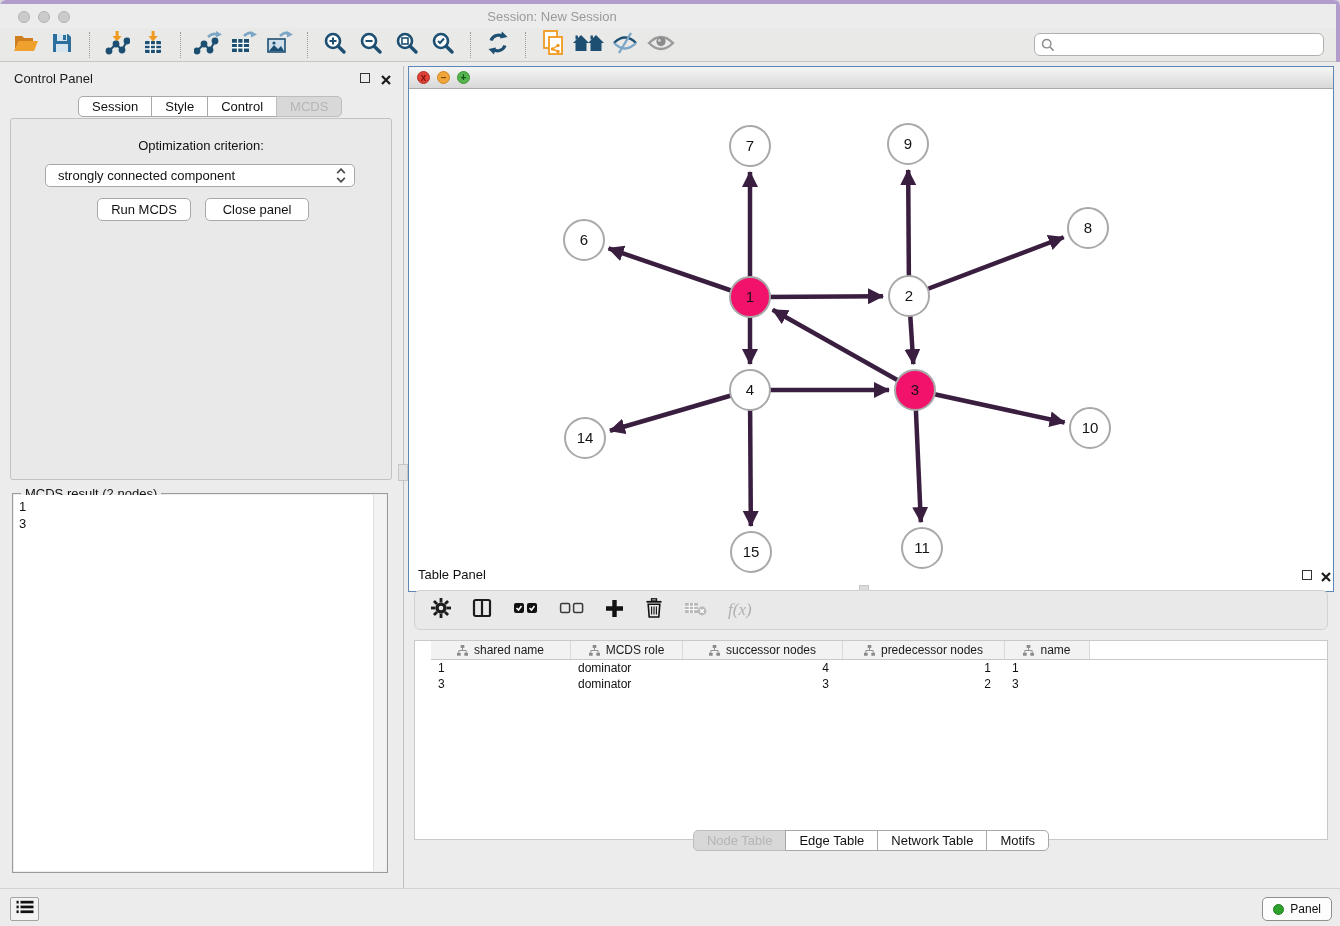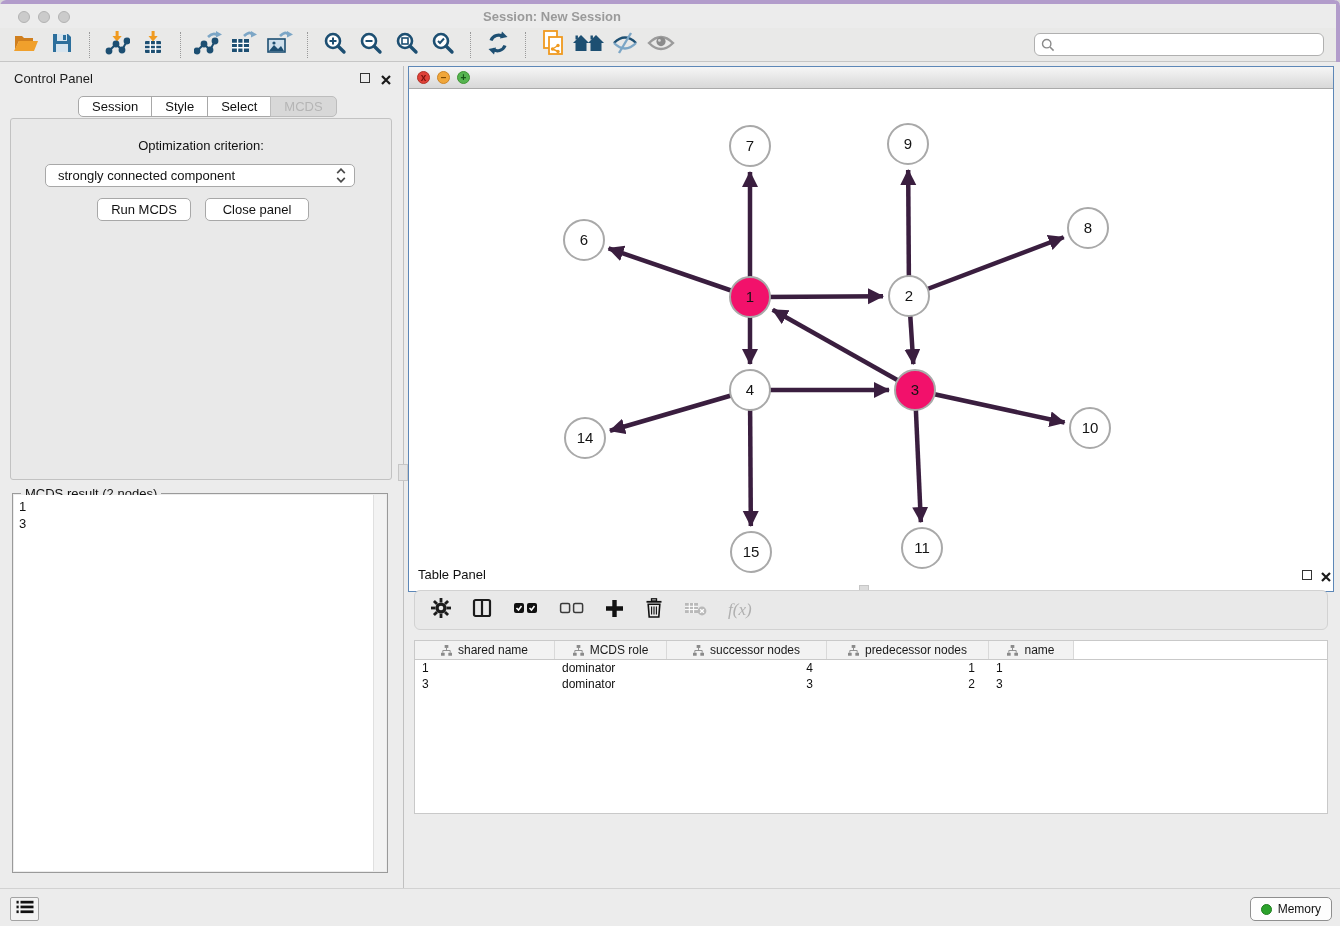--- a/index.html
+++ b/index.html
@@ -6,21 +6,21 @@
   html,body { background:#d8d8d8; }
   .screen {
     position:relative; width:1340px; height:926px; overflow:hidden;
     background:#ececec; font-family:"Liberation Sans",sans-serif; color:#111;
     border-radius:6px 6px 0 0;
   }
   .desktop-strip-top { position:absolute; left:0; top:0; width:1340px; height:4px; background:#b29ccb; border-radius:6px 6px 0 0; }
   .desktop-strip-right { position:absolute; right:0; top:0; width:4px; height:62px; background:#b29ccb; }
 
   
-  .titlebar { position:absolute; left:0; top:4px; width:1104px; height:24px; background:#ececec;font-weight:bold; }
+  .titlebar { position:absolute; left:0; top:4px; width:1104px; height:24px; background:#ececec; }
   .tlight { position:absolute; top:7px; width:12px; height:12px; border-radius:50%; background:#cbcbcb; border:1px solid #b3b3b3; }
   .main-title { position:absolute; left:0; right:0; top:5px; text-align:center; font-size:13px; color:#9a9a9a; }
 
   
   .toolbar { position:absolute; left:0; top:28px; width:1336px; height:34px; background:#e9e9e8;
     border-bottom:1px solid #c6c6c6; display:flex; align-items:center; padding-left:8px; }
   .tbtn { width:36px; height:30px; display:flex; align-items:center; justify-content:center; }
   .tsep { width:1px; height:26px; border-left:1px dotted #9a9a9a; margin:0 9px; }
   .search { position:absolute; right:12px; top:5px; width:290px; height:23px; background:#fff;
     border:1px solid #b0b0b0; border-radius:6px; display:flex; align-items:center; padding:0 6px; }
@@ -69,21 +69,21 @@
   .net-canvas { position:absolute; left:0; top:22px; width:924px; height:502px; background:#fff; }
   .hhandle { position:absolute; left:450px; bottom:0px; width:10px; height:6px; background:#dcdcdc; border:1px solid #c6c6c6; }
 
   
   .tpanel { position:absolute; left:408px; top:564px; width:926px; height:291px; }
   .tp-title { position:absolute; left:10px; top:3px; font-size:13px; }
   .tp-toolbar { position:absolute; left:6px; top:26px; width:914px; height:40px; background:#e9e9e9;
     border:1px solid #d2d2d2; border-radius:6px; display:flex; align-items:center; padding-left:16px; gap:21px; }
   .tp-tool { display:flex; align-items:center; justify-content:center; }
   .fx { font-family:"Liberation Serif",serif; font-style:italic; font-size:17px; color:#b0b0b0; }
-  .tbl { position:absolute; left:6px; top:76px; width:914px; height:174px; background:#fff; border:1px solid #c9c9c9; overflow:hidden; }
+  .tbl { position:absolute; left:6px; top:76px; width:914px; height:200px; background:#fff; border:1px solid #c9c9c9; overflow:hidden;padding-left:16px; }
   .tbl-head { display:flex; height:19px; border-bottom:1px solid #c9c9c9; }
   .th { display:flex; align-items:center; gap:6px; padding:0 6px; background:#f2f2f2;
     border-right:1px solid #d9d9d9; font-size:12px; color:#1a1a1a; overflow:hidden; justify-content:center; }
   .tr { display:flex; height:16px; }
   .td { font-size:12px; padding:1px 14px 0 7px; overflow:hidden; white-space:nowrap; }
   .tp-tabs { position:absolute; left:0; right:0; top:266px; display:flex; justify-content:center; }
 
   
   .statusbar { position:absolute; left:0; top:888px; width:1340px; height:38px; background:#ececec; border-top:1px solid #d2d2d2; }
   .list-btn { position:absolute; left:10px; top:8px; width:29px; height:24px; background:#f3f3f3;
@@ -265,21 +265,21 @@
 
   <div class="cpanel">
     <div class="cp-title">Control Panel</div>
     <div class="float-btn" style="left:352px"></div>
     <div class="close-btn" style="left:372px"><svg width="12" height="12" viewBox="0 0 12 12">
           <path d="M2 2l8 8M10 2l-8 8" stroke="#1a1a1a" stroke-width="2.2"></path>
         </svg></div>
     <div class="cp-tabs" id="cp-tabs">
         <div class="tab">Session</div>
         <div class="tab">Style</div>
-        <div class="tab">Select</div>
+        <div class="tab">Control</div>
         <div class="tab active">MCDS</div>
       </div>
 
     <div class="cp-body">
       <div class="opt-label">Optimization criterion:</div>
       <div class="criterion">
         <span class="lbl">strongly connected component</span>
         <span style="display:flex">
             <svg width="10" height="15" viewBox="0 0 10 15">
               <path d="M1.2 5.2L5 1.2l3.8 4" fill="none" stroke="#4a4a4a" stroke-width="1.7"></path>
@@ -537,33 +537,39 @@
           <div class="tr">
             <div class="td" style="width: 140px; text-align: left;">3</div>
             <div class="td" style="width: 112px; text-align: left;">dominator</div>
             <div class="td" style="width: 160px; text-align: right;">3</div>
             <div class="td" style="width: 162px; text-align: right;">2</div>
             <div class="td" style="width: 85px; text-align: left;">3</div>
           </div>
         </div>
     </div>
 
+    <div class="tp-tabs" id="tp-tabs">
+        <div class="tab active">Node Table</div>
+        <div class="tab">Edge Table</div>
+        <div class="tab">Network Table</div>
+        <div class="tab">Motifs</div>
+      </div>
   </div>
 
   <div class="statusbar">
     <div class="list-btn">
       <span><svg width="18" height="14" viewBox="0 0 18 14">
             <g fill="#111">
               <rect x="4.5" y="0.8" width="13" height="2.7"></rect>
               <rect x="4.5" y="5.6" width="13" height="2.7"></rect>
               <rect x="4.5" y="10.4" width="13" height="2.7"></rect>
               <rect x="0.5" y="0.8" width="2.2" height="2.7"></rect>
               <rect x="0.5" y="5.6" width="2.2" height="2.7"></rect>
               <rect x="0.5" y="10.4" width="2.2" height="2.7"></rect>
             </g>
           </svg></span>
     </div>
     <div class="mem-btn">
       <span class="mem-dot"></span>
-      <span>Memory</span>
+      <span>Panel</span>
     </div>
   </div>
 </div>
 
 </body></html>

